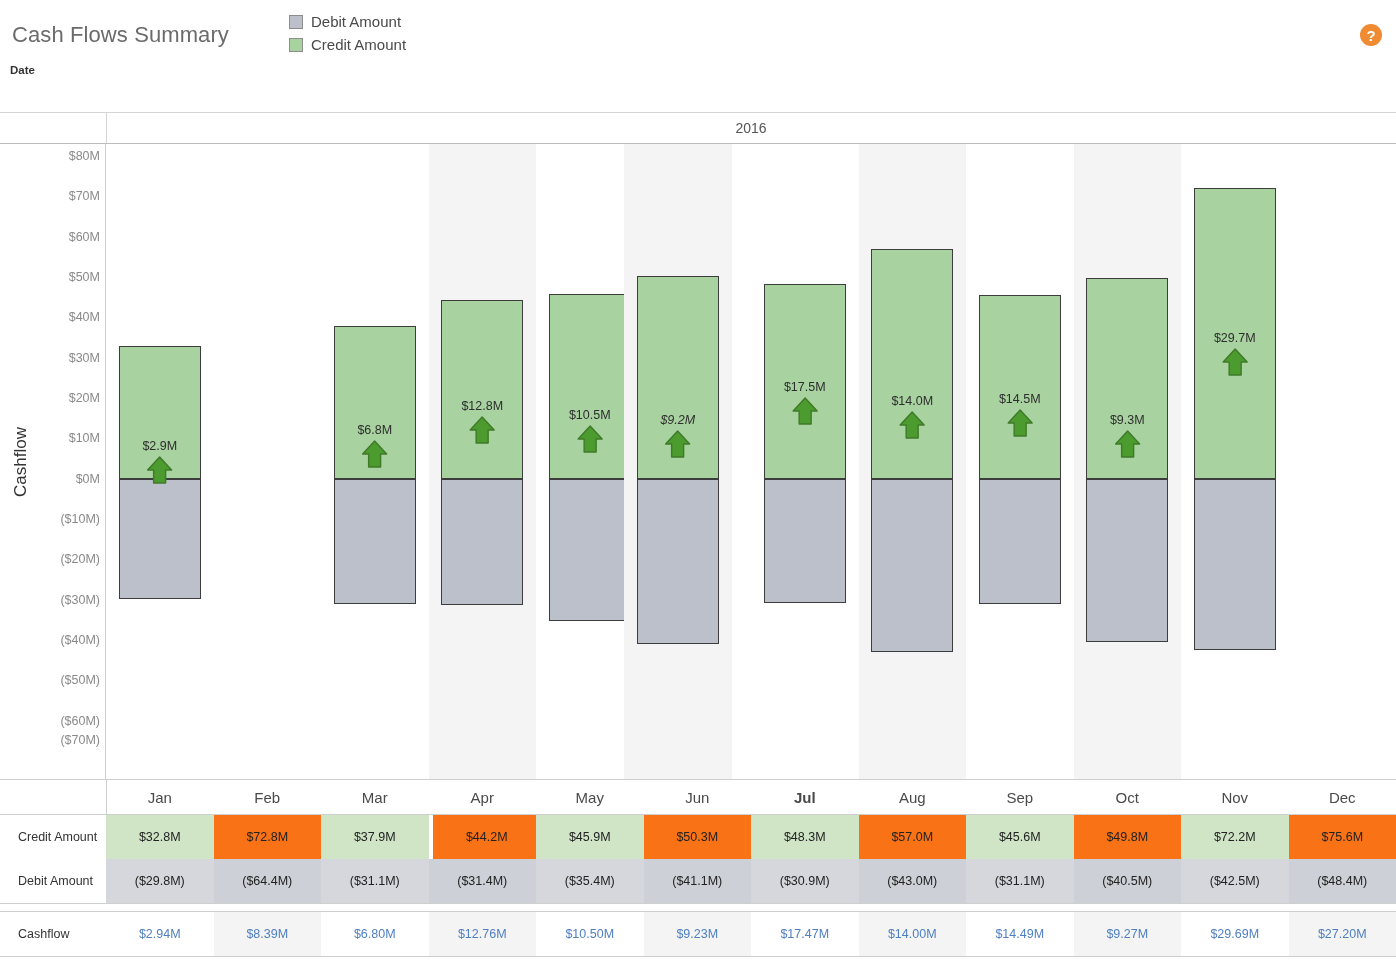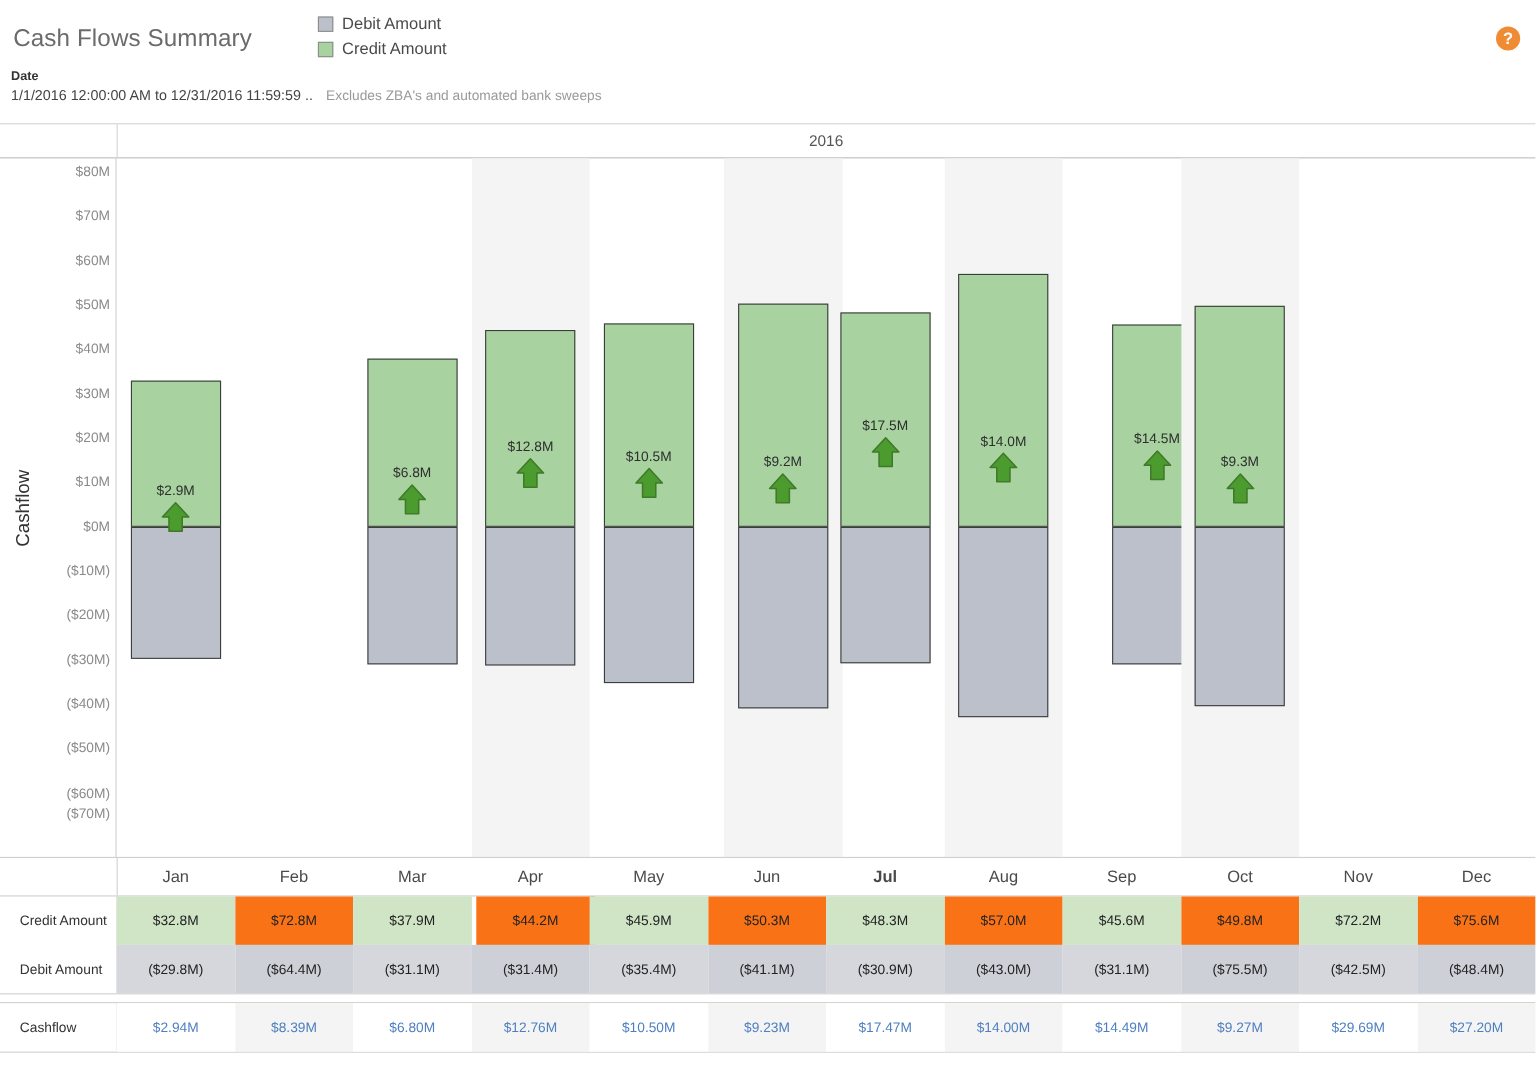--- a/index.html
+++ b/index.html
@@ -177,24 +177,20 @@
       <span class="legend-label">Credit Amount</span>
     </div>
   </div>
 
   <div id="help-icon">
     <span>?</span>
   </div>
 
   <div id="filter-block">
     <div id="filter-label">Date</div>
-    <div id="filter-line">
-      <div id="filter-value">1/1/2016 12:00:00 AM to 12/31/2016 11:59:59 ..</div>
-      <div id="note-text">Excludes ZBA's and automated bank sweeps</div>
-    </div>
   </div>
 </div>
 
 <div id="chart-area">
 
   <div id="year-band">
     <div class="vline"></div>
     <div id="year-label">2016</div>
   </div>
 
@@ -255,21 +251,21 @@
         <div class="col" style="left: 430px; width: 107.5px;">
           <div class="bar credit" style="top: 149.578px; height: 185.057px;"></div>
           <div class="bar debit" style="top: 334.635px; height: 142.724px;"></div>
           <div class="marker" style="top: 264.302px;">
             <div class="marker-label">$10.5M</div>
             <svg class="arrow-up" width="28" height="30" viewBox="0 0 28 30">
               <path d="M14 2 L26 15 L20 15 L20 28 L8 28 L8 15 L2 15 Z" fill="#4b9b2f" stroke="#3f7a28" stroke-width="1.4" stroke-linejoin="round"></path>
             </svg>
           </div>
         </div>
-        <div class="col band" style="left: 552px; width: 107.5px;">
+        <div class="col band" style="left: 518px; width: 107.5px; font-style: italic;">
           <div class="bar credit" style="top: 131.838px; height: 202.797px;"></div>
           <div class="bar debit" style="top: 334.635px; height: 165.705px;"></div>
           <div class="marker" style="top: 269.422px;">
             <div class="marker-label">$9.2M</div>
             <svg class="arrow-up" width="28" height="30" viewBox="0 0 28 30">
               <path d="M14 2 L26 15 L20 15 L20 28 L8 28 L8 15 L2 15 Z" fill="#4b9b2f" stroke="#3f7a28" stroke-width="1.4" stroke-linejoin="round"></path>
             </svg>
           </div>
         </div>
         <div class="col" style="left: 645px; width: 107.5px;">
@@ -285,35 +281,45 @@
         <div class="col band" style="left: 752.5px; width: 107.5px;">
           <div class="bar credit" style="top: 104.825px; height: 229.81px;"></div>
           <div class="bar debit" style="top: 334.635px; height: 173.365px;"></div>
           <div class="marker" style="top: 250.19px;">
             <div class="marker-label">$14.0M</div>
             <svg class="arrow-up" width="28" height="30" viewBox="0 0 28 30">
               <path d="M14 2 L26 15 L20 15 L20 28 L8 28 L8 15 L2 15 Z" fill="#4b9b2f" stroke="#3f7a28" stroke-width="1.4" stroke-linejoin="round"></path>
             </svg>
           </div>
         </div>
-        <div class="col" style="left: 892px; width: 107.5px;">
+        <div class="col" style="left: 860px; width: 107.5px;">
           <div class="bar credit" style="top: 150.787px; height: 183.848px;"></div>
           <div class="bar debit" style="top: 334.635px; height: 125.387px;"></div>
           <div class="marker" style="top: 248.215px;">
             <div class="marker-label">$14.5M</div>
             <svg class="arrow-up" width="28" height="30" viewBox="0 0 28 30">
               <path d="M14 2 L26 15 L20 15 L20 28 L8 28 L8 15 L2 15 Z" fill="#4b9b2f" stroke="#3f7a28" stroke-width="1.4" stroke-linejoin="round"></path>
             </svg>
           </div>
         </div>
         <div class="col band" style="left: 967.5px; width: 107.5px;">
           <div class="bar credit" style="top: 133.854px; height: 200.781px;"></div>
           <div class="bar debit" style="top: 334.635px; height: 163.286px;"></div>
           <div class="marker" style="top: 269.261px;">
             <div class="marker-label">$9.3M</div>
+            <svg class="arrow-up" width="28" height="30" viewBox="0 0 28 30">
+              <path d="M14 2 L26 15 L20 15 L20 28 L8 28 L8 15 L2 15 Z" fill="#4b9b2f" stroke="#3f7a28" stroke-width="1.4" stroke-linejoin="round"></path>
+            </svg>
+          </div>
+        </div>
+        <div class="col" style="left: 1075px; width: 107.5px;">
+          <div class="bar credit" style="top: 43.5429px; height: 291.092px;"></div>
+          <div class="bar debit" style="top: 334.635px; height: 171.349px;"></div>
+          <div class="marker" style="top: 186.932px;">
+            <div class="marker-label">$29.7M</div>
             <svg class="arrow-up" width="28" height="30" viewBox="0 0 28 30">
               <path d="M14 2 L26 15 L20 15 L20 28 L8 28 L8 15 L2 15 Z" fill="#4b9b2f" stroke="#3f7a28" stroke-width="1.4" stroke-linejoin="round"></path>
             </svg>
           </div>
         </div>
       </div>
   </div>
 
   <div id="month-axis">
     <div class="vline"></div>
@@ -358,21 +364,21 @@
       <div class="rowcells">
         <div class="cell debit-a" style="left: 0px; width: 107.5px;">($29.8M)</div>
         <div class="cell debit-b" style="left: 107.5px; width: 107.5px;">($64.4M)</div>
         <div class="cell debit-a" style="left: 215px; width: 107.5px;">($31.1M)</div>
         <div class="cell debit-b" style="left: 322.5px; width: 107.5px;">($31.4M)</div>
         <div class="cell debit-a" style="left: 430px; width: 107.5px;">($35.4M)</div>
         <div class="cell debit-b" style="left: 537.5px; width: 107.5px;">($41.1M)</div>
         <div class="cell debit-a" style="left: 645px; width: 107.5px;">($30.9M)</div>
         <div class="cell debit-b" style="left: 752.5px; width: 107.5px;">($43.0M)</div>
         <div class="cell debit-a" style="left: 860px; width: 107.5px;">($31.1M)</div>
-        <div class="cell debit-b" style="left: 967.5px; width: 107.5px;">($75.5M)</div>
+        <div class="cell debit-b" style="left: 967.5px; width: 107.5px;">($40.5M)</div>
         <div class="cell debit-a" style="left: 1075px; width: 107.5px;">($42.5M)</div>
         <div class="cell debit-b" style="left: 1182.5px; width: 107.5px;">($48.4M)</div>
       </div>
     </div>
   </div>
 
 <div id="table-bottom">
   <div class="divider-v"></div>
 <div class="trow">
       <div class="rowlabel">Cashflow</div>

